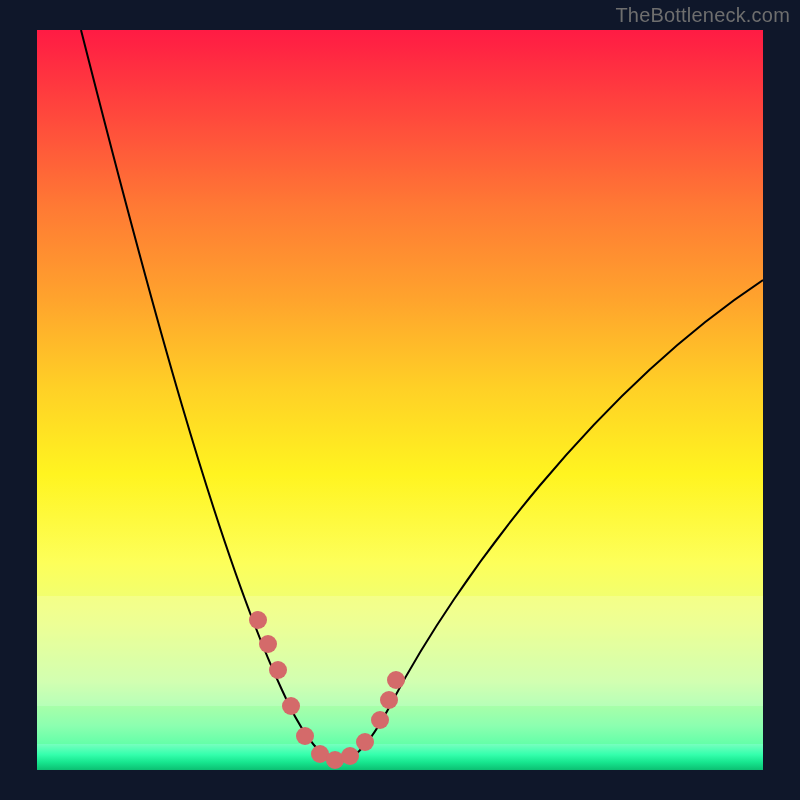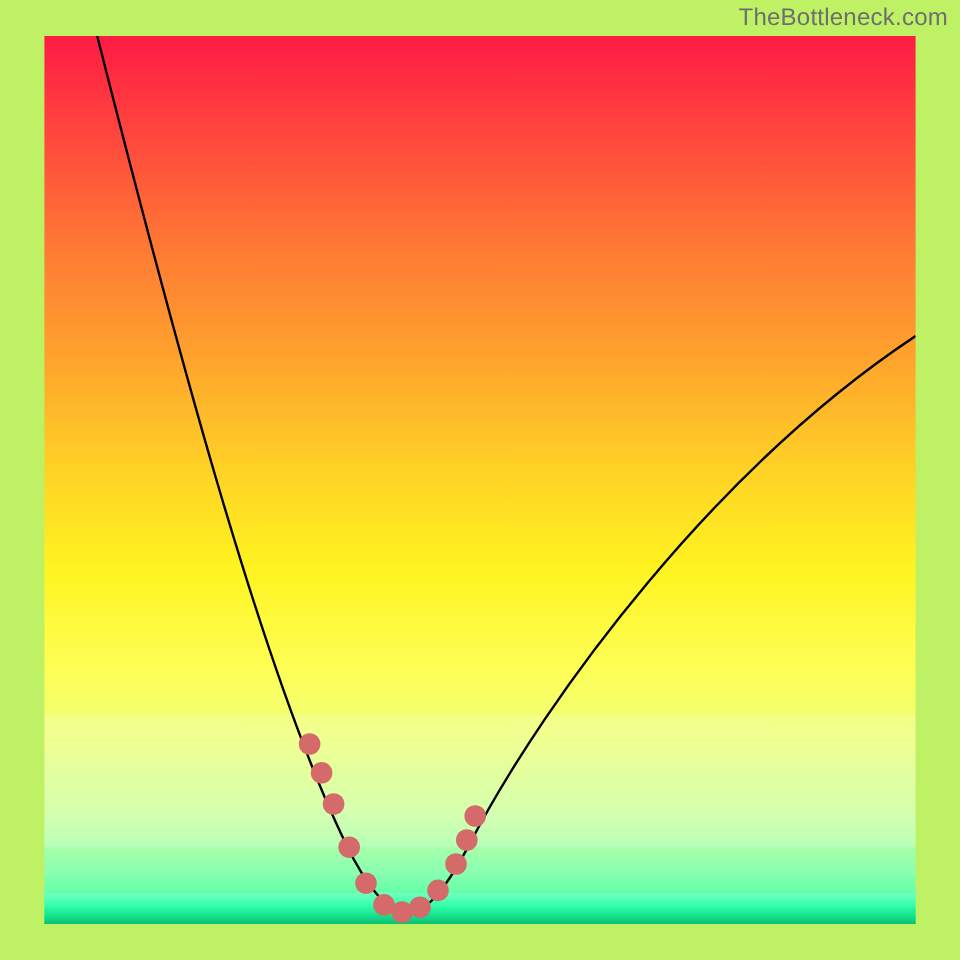--- a/index.html
+++ b/index.html
@@ -6,21 +6,21 @@
     margin: 0;
     padding: 0;
     width: 800px;
     height: 800px;
     background: #000;
     overflow: hidden;
   }
   .frame {
     position: absolute;
     inset: 0;
-    background: #bef264;
+    background: #0f172a;
   }
   .plot-area {
     position: absolute;
     left: 37px;
     top: 30px;
     width: 726px;
     height: 740px;
     background: linear-gradient(to bottom,
       #ff1b44 0%,
       #ff4a3c 12%,

